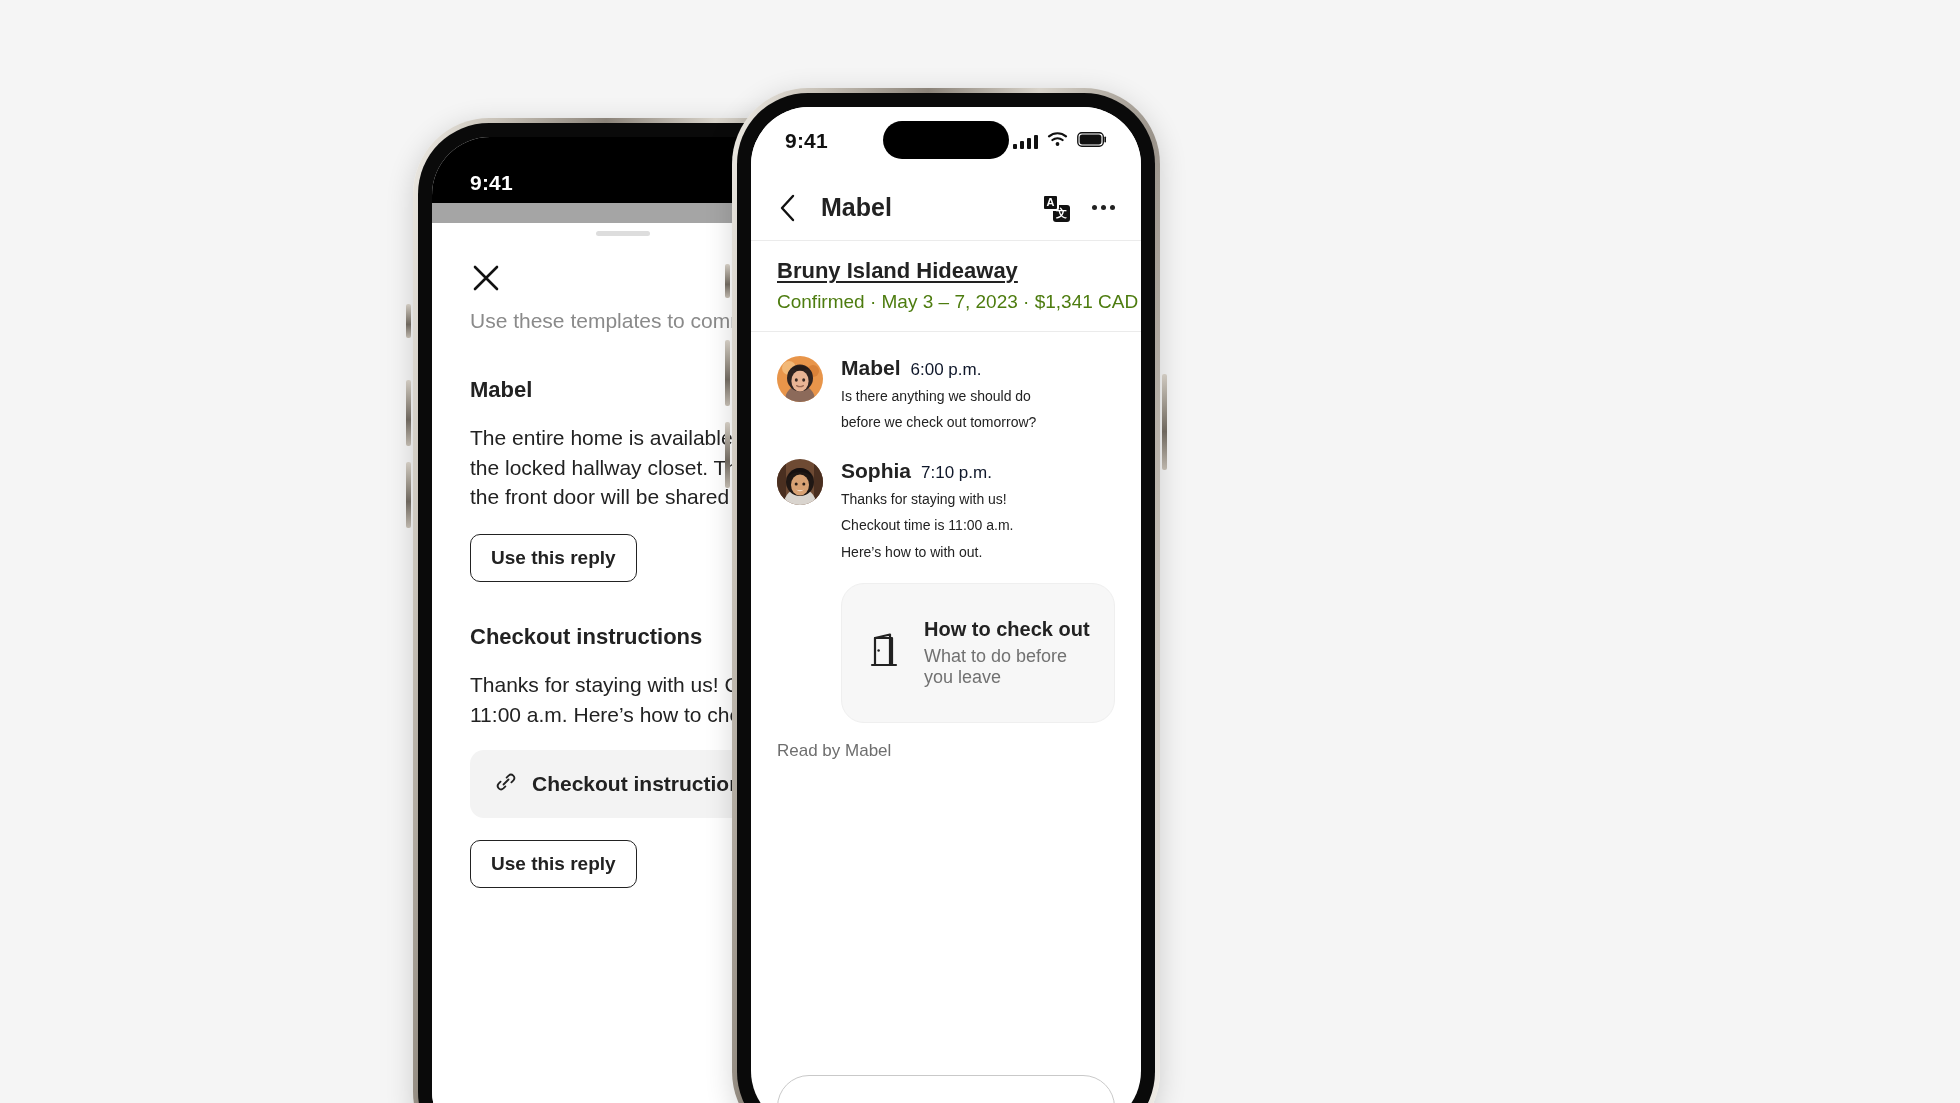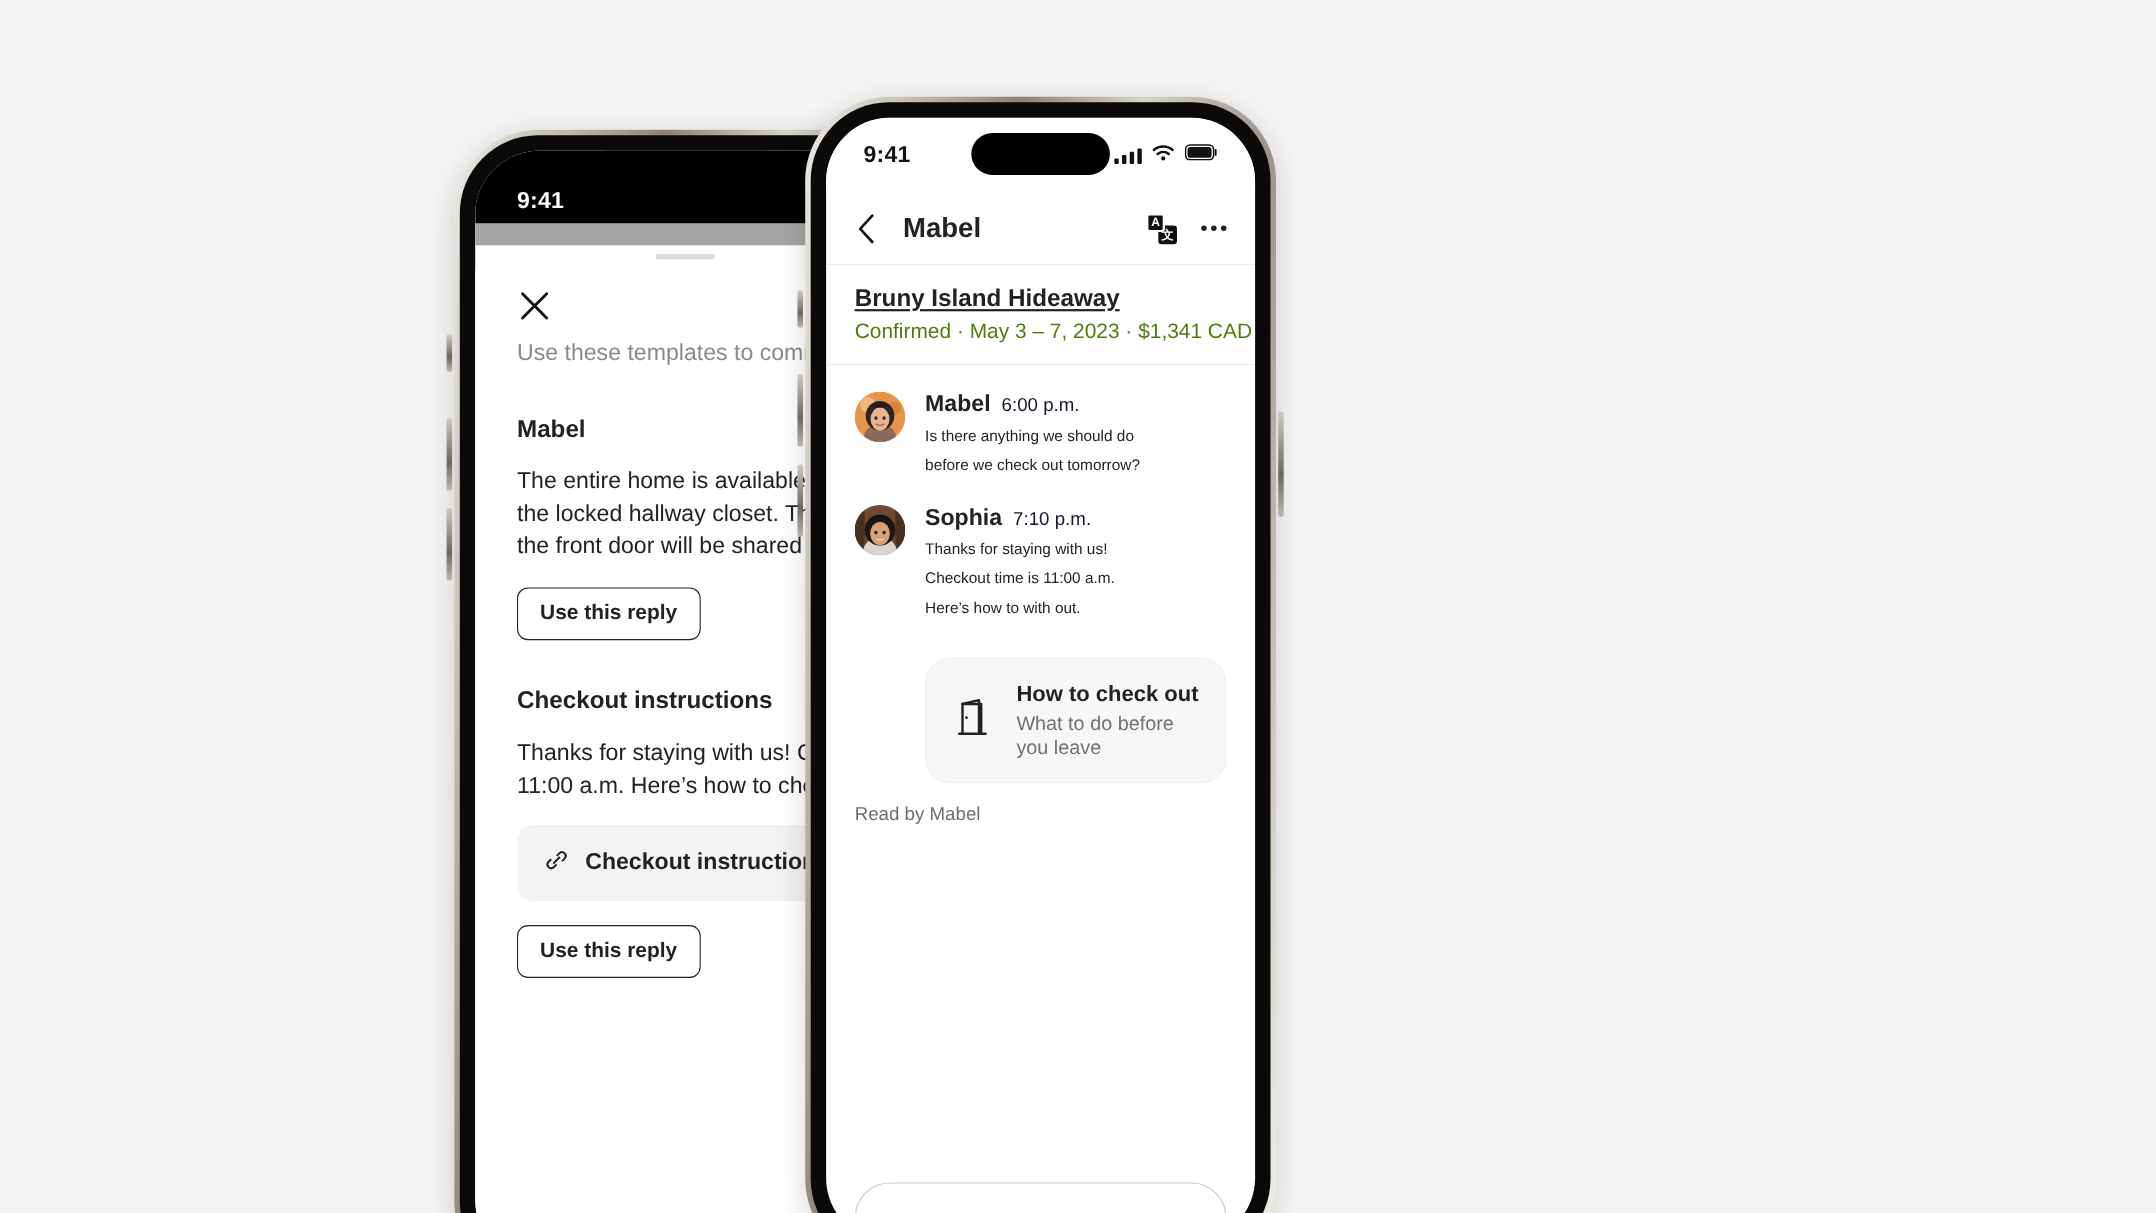--- a/index.html
+++ b/index.html
@@ -164,22 +164,22 @@
   .msg { display:flex; gap:18px; margin-bottom:26px; }
   .avatar { width:46px; height:46px; border-radius:50%; flex:0 0 46px;
             overflow:hidden; position:relative; }
   .msg-col { flex:1; min-width:0; }
   .msg-head { display:flex; align-items:baseline; gap:10px; }
   .msg-name { font-size:21px; font-weight:bold; color:#222; }
   .msg-time { font-size:17px; color:#0f172a; }
   .msg-line { font-size:14px; color:#222; line-height:1.46; margin-top:6px; white-space:nowrap; }
 
   .rp-card {
-    margin-top:36px; background:#F7F7F7; border:1px solid #EFEFEF;
-    border-radius:23px; padding:21px 24px;
+    margin-top:21px; background:#F7F7F7; border:1px solid #EFEFEF;
+    border-radius:23px; padding:34px 24px;
     display:flex; align-items:center; gap:22px; cursor:pointer;
   }
   .rp-card-title { font-size:20px; font-weight:bold; color:#222; }
   .rp-card-sub { font-size:18px; color:#717171; margin-top:5px; }
   .rp-read { font-size:17px; color:#6E6E6E; margin-top:-8px; }
 
   .rp-composer {
     position:absolute; left:26px; right:26px; bottom:-10px;
     height:64px; border:1px solid #C9C9C9; border-radius:32px; background:#fff;
   }

